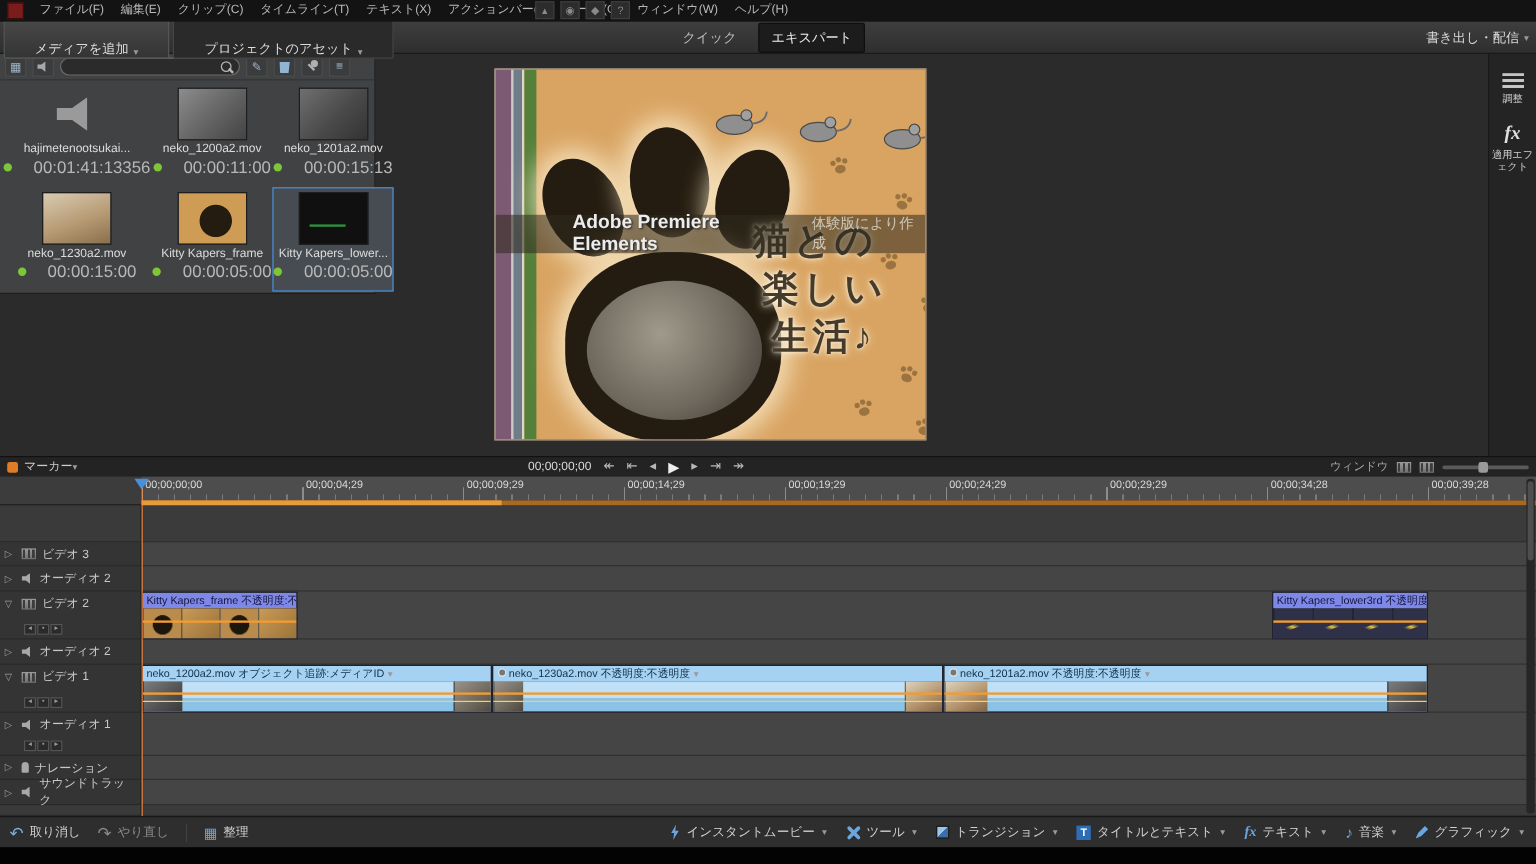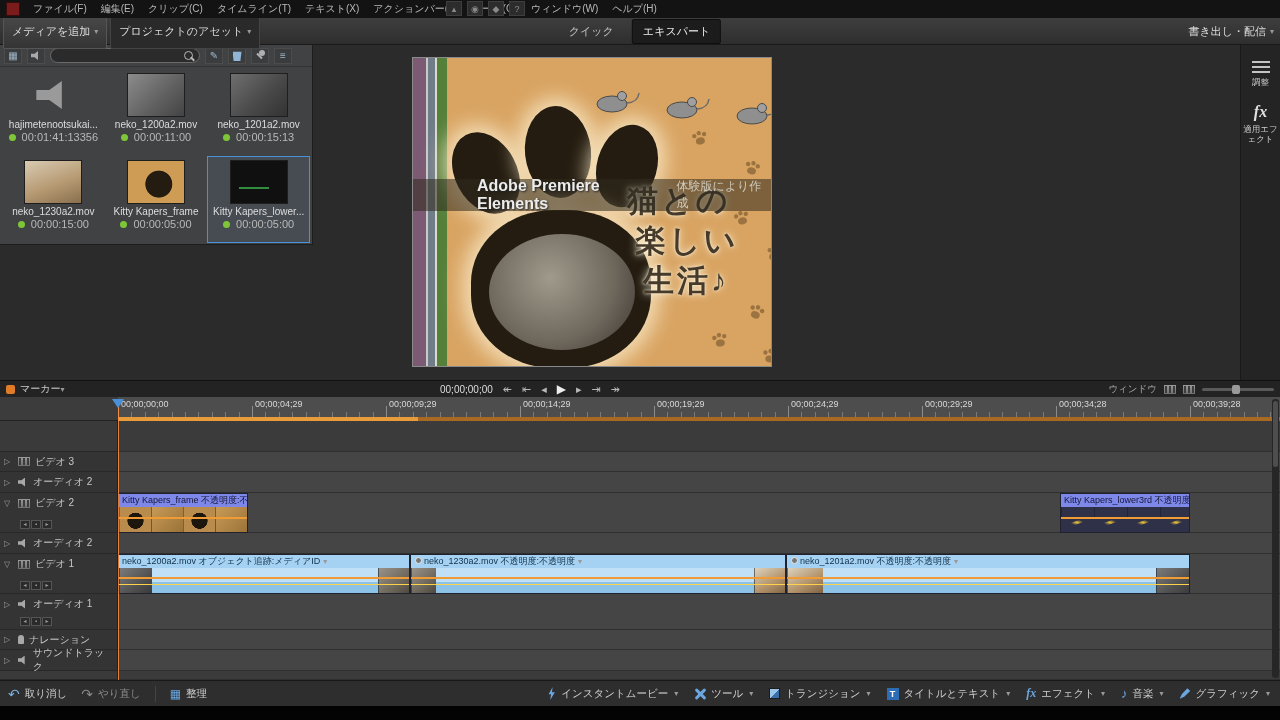--- a/index.html
+++ b/index.html
@@ -14,21 +14,21 @@
 .titlebar-icons{position:absolute;left:446px;top:1px;display:flex;gap:5px}
 .tbi{width:16px;height:15px;background:#2c2c2c;border:1px solid #3e3e3e;color:#8a8a8a;font-size:9px;text-align:center;line-height:14px}
 .menubar-right{margin-left:auto;display:flex;align-items:center;gap:10px;padding-right:2px}
 .project-title{color:#8fa3b8;font-size:11px}
 .save-label{color:#c8c8c8}
 .display-icon{width:16px;height:11px;background:#3d6f9e;border:1px solid #6da0cf}
 .win{width:20px;text-align:center;color:#d8d8d8;font-size:10px;line-height:18px}
 
 
 .toolbar{position:absolute;top:18px;left:0;right:0;height:27px;background:linear-gradient(#3e3e3e,#2e2e2e);border-bottom:1px solid #191919;display:flex;align-items:center;z-index:39}
-.tb-btn{height:36px;display:flex;align-items:center;gap:4px;padding:0 8px;margin-left:3px;border:1px solid #555;border-radius:2px;background:linear-gradient(#4a4a4a,#343434);color:#ddd}
+.tb-btn{height:36px;display:flex;align-items:flex-end;gap:4px;padding:0 25px;margin-left:3px;border:1px solid #555;border-radius:2px;background:linear-gradient(#4a4a4a,#343434);color:#ddd}
 .tb-btn.pressed{background:#2a2a2a;border-color:#444}
 .arr{font-size:8px;color:#999}
 .tabs{position:absolute;left:50%;transform:translateX(-50%);display:flex;gap:8px;align-items:center}
 .tab{padding:4px 10px;color:#c0c0c0}
 .tab.active{background:#1c1c1c;border:1px solid #0e0e0e;border-radius:2px;color:#efefef}
 .export-btn{position:absolute;right:6px;display:flex;align-items:center;gap:4px;color:#ddd}
 
 
 .assets{position:absolute;left:0;top:45px;width:313px;height:200px;background:#404244;border-right:1px solid #1d1d1d;border-bottom:1px solid #1d1d1d;z-index:30}
 .assets-tb{height:22px;display:flex;align-items:center;gap:5px;padding:0 4px;border-bottom:1px solid #333}
@@ -48,21 +48,21 @@
 .thumb{width:58px;height:44px;margin:0 auto 2px;border:1px solid #1e1e1e}
 .th-audio{border:none;display:flex;align-items:center;justify-content:center}
 .big-speaker{width:34px;height:28px;background:#9a9a9a;clip-path:polygon(0 32%,38% 32%,75% 0,75% 100%,38% 68%,0 68%)}
 .th-g1{background:linear-gradient(135deg,#8c8c8c,#5f5f5f 60%,#444)}
 .th-g2{background:linear-gradient(135deg,#6f6f6f,#4a4a4a 55%,#333)}
 .th-cat-white{background:linear-gradient(160deg,#d9cbb2,#b79b74 55%,#8a6f4e)}
 .th-paw{background:radial-gradient(circle at 55% 55%,#241c10 0 34%,#cf9c55 36%)}
 .th-dark{background:#101010;position:relative}
 .th-dark::after{content:"";position:absolute;left:8px;top:26px;width:30px;height:2px;background:#2f8f3f}
 .a-name{font-size:10px;color:#ddd;white-space:nowrap;overflow:hidden;text-overflow:ellipsis;padding:0 2px}
-.a-dur{display:flex;align-items:center;justify-content:center;gap:6px;font-size:11px;color:#b8b8b8;margin-top:1px}
+.a-dur{display:flex;align-items:center;justify-content:center;gap:18px;font-size:14px;color:#b8b8b8;margin-top:1px}
 .dot{width:7px;height:7px;border-radius:50%;background:#7ec637}
 
 
 .preview{position:absolute;left:412px;top:57px;width:360px;height:310px;background:#d9a462;border:1px solid #8a8a8a;overflow:hidden}
 .stripe{position:absolute;top:0;bottom:0}
 .paw-toe,.paw-pad{position:absolute;background:#241c10;box-shadow:0 0 20px 8px rgba(248,232,198,.85)}
 .paw-toe{border-radius:50%}
 .paw-pad{border-radius:46%}
 .paw-fur{position:absolute;border-radius:50%;background:radial-gradient(circle at 42% 38%,#a09a8c,#6e675c 58%,#46403a 90%)}
 .mouse{position:absolute}
@@ -626,21 +626,21 @@
         <span>トランジション</span>
         <span class="arr">▾</span>
       </span>
       <span class="ab-item">
         <span class="ic-T">T</span>
         <span>タイトルとテキスト</span>
         <span class="arr">▾</span>
       </span>
       <span class="ab-item">
         <span class="ic-fx">fx</span>
-        <span>エフェクト</span>
+        <span>テキスト</span>
         <span class="arr">▾</span>
       </span>
       <span class="ab-item">
         <span class="ic-note">♪</span>
         <span>音楽</span>
         <span class="arr">▾</span>
       </span>
       <span class="ab-item">
         <span class="ic-pen"></span>
         <span>グラフィック</span>

